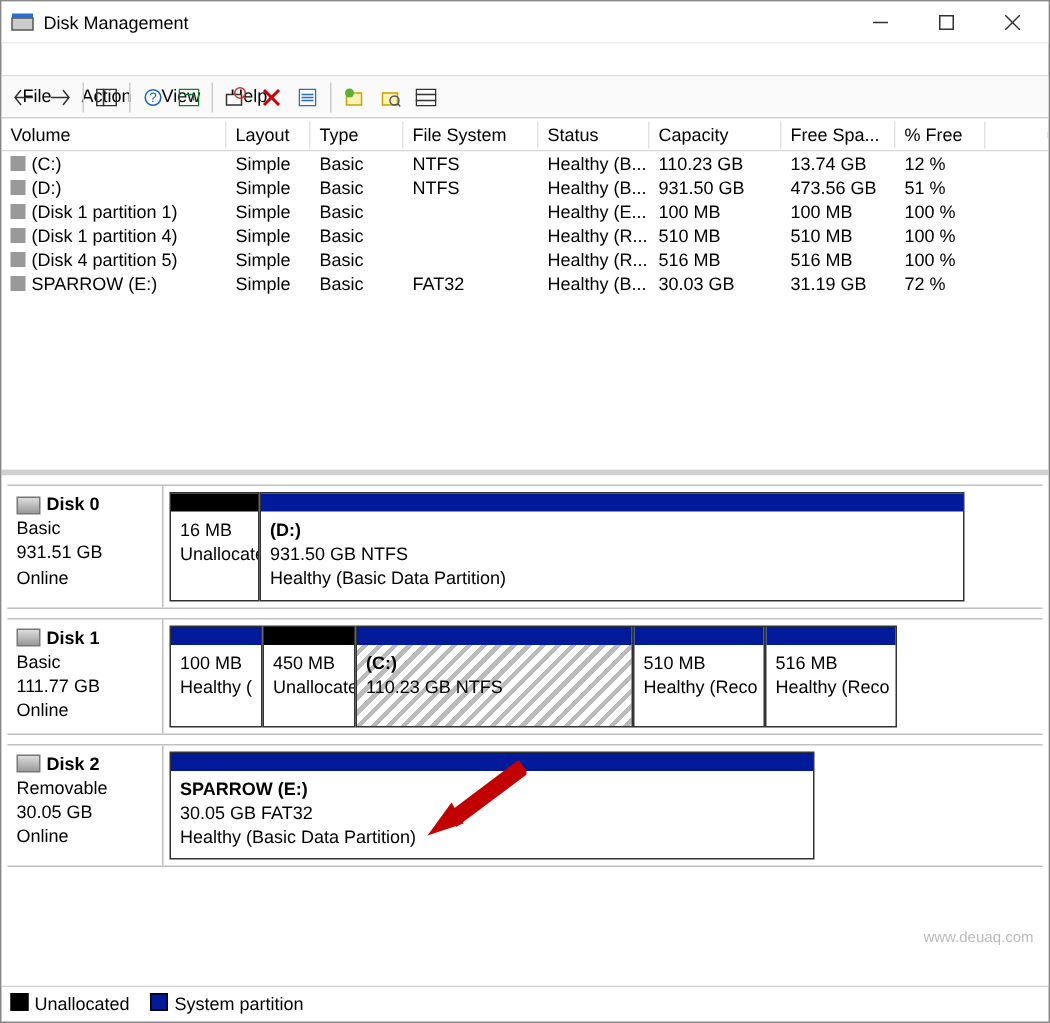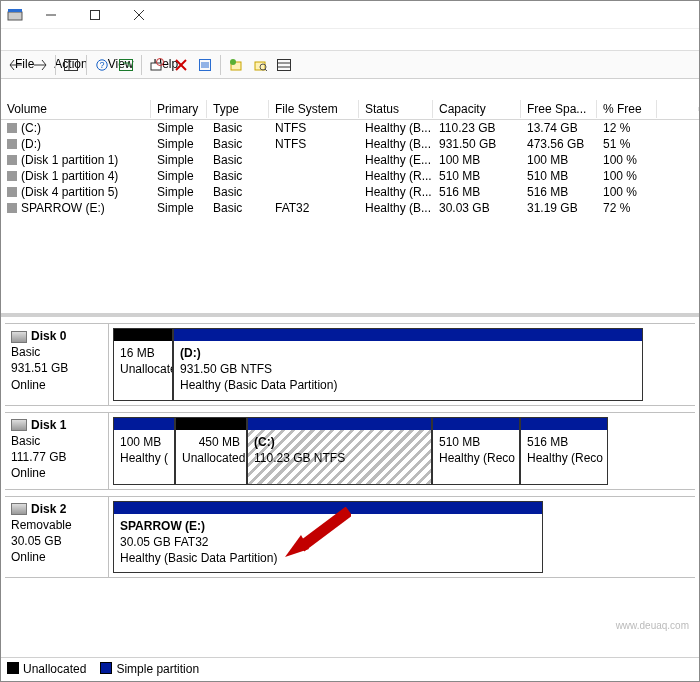--- a/index.html
+++ b/index.html
@@ -76,21 +76,20 @@
   }
   .vol-head, .vol-row {
     display: grid;
     grid-template-columns: 150px 56px 62px 90px 74px 88px 76px 60px 1fr;
     align-items: center;
   }
   .vol-head {
     height: 22px;
     background: #fff;
     border-bottom: 1px solid #d6d6d6;
-    margin-top: 19px;
   }
   .vol-head .cell {
     font-size: 12px;
     padding: 2px 6px;
     border-right: 1px solid #e3e3e3;
     white-space: nowrap;
     overflow: hidden;
   }
   .vol-list { flex: 1; overflow: auto; background: #fff; }
   .vol-row .cell {
@@ -204,20 +203,21 @@
 </head>
 <body>
 
 <div class="titlebar">
   <span class="app-icon">
     <svg width="16" height="16">
         <rect x="1" y="5" width="14" height="8" fill="#ccc" stroke="#555"></rect>
         <rect x="1" y="2" width="14" height="3" fill="#2a6dd1"></rect>
       </svg>
   </span>
+  <span class="title">Disk Management</span>
   <div class="winbtn">
       <svg width="10" height="10">
         <line x1="0" y1="5" x2="10" y2="5" stroke="#333"></line>
       </svg>
     </div>
   <div class="winbtn">
       <svg width="10" height="10">
         <rect x="0.5" y="0.5" width="9" height="9" fill="none" stroke="#333"></rect>
       </svg>
     </div>
@@ -310,21 +310,21 @@
         <line x1="0" y1="8" x2="14" y2="8" stroke="#333"></line>
       </svg>
     </div>
 </div>
 
 <div class="main">
 
   <div class="vol-pane">
     <div class="vol-head">
       <div class="cell">Volume</div>
-      <div class="cell">Primary</div>
+      <div class="cell">Layout</div>
       <div class="cell">Type</div>
       <div class="cell">File System</div>
       <div class="cell">Status</div>
       <div class="cell">Capacity</div>
       <div class="cell">Free Spa...</div>
       <div class="cell">% Free</div>
       <div class="cell"></div>
     </div>
     <div class="vol-list" id="vol-list">
         <div class="vol-row">
@@ -440,21 +440,21 @@
               <div><span class="disk-ico"></span><b>Disk 1</b></div>
               <div>Basic</div>
               <div>111.77 GB</div>
               <div>Online</div>
             </div>
             <div class="part-strip">
               <div class="part-box primary" style="width: 62px;">
                 <div class="bar " style="background:#001a9a;"></div>
                 <div class="ptxt"><span>100 MB</span><br><span>Healthy (</span></div>
               </div>
-              <div class="part-box unalloc" style="width: 72px; text-align: right;">
+              <div class="part-box unalloc" style="width: 62px;">
                 <div class="bar " style="background:#000;"></div>
                 <div class="ptxt"><span>450 MB</span><br><span>Unallocated</span></div>
               </div>
               <div class="part-box primary hatched" style="width: 185px;">
                 <div class="bar " style="background:#001a9a;"></div>
                 <div class="ptxt"><b>(C:)</b><br><span>110.23 GB NTFS</span><br></div>
               </div>
               <div class="part-box primary" style="width: 88px;">
                 <div class="bar " style="background:#001a9a;"></div>
                 <div class="ptxt"><span>510 MB</span><br><span>Healthy (Reco</span></div>
@@ -484,16 +484,16 @@
     </div>
     <svg class="red-arrow" style="left:280px; top:190px;" viewBox="0 0 70 52">
       <path d="M68 4 L20 40" stroke="#c20000" stroke-width="11"></path>
       <polygon points="4,50 28,42 20,28" fill="#c20000"></polygon>
     </svg>
     <div class="watermark">www.deuaq.com</div>
   </div>
 
   <div class="legend">
     <span><span class="swatch unalloc"></span><span>Unallocated</span></span>
-    <span><span class="swatch primary"></span><span>Simple partition</span></span>
+    <span><span class="swatch primary"></span><span>System partition</span></span>
   </div>
 
 </div>
 
 </body></html>

